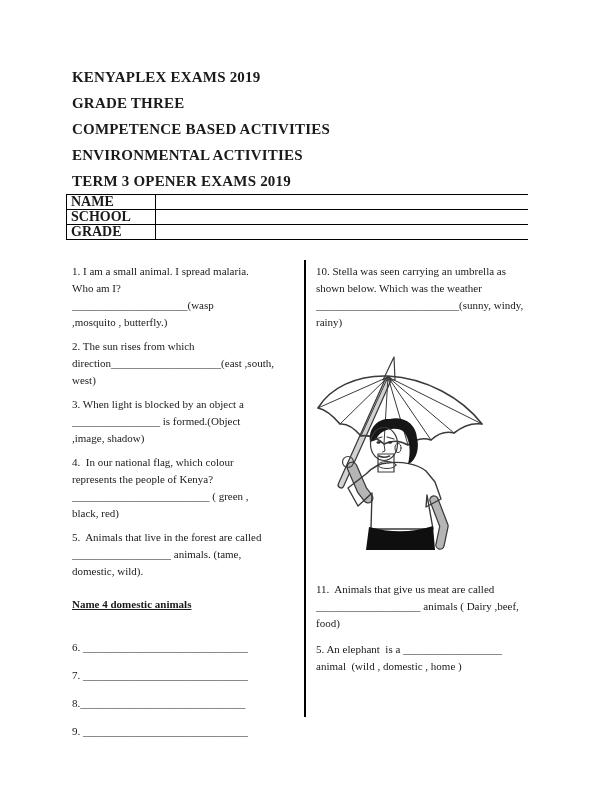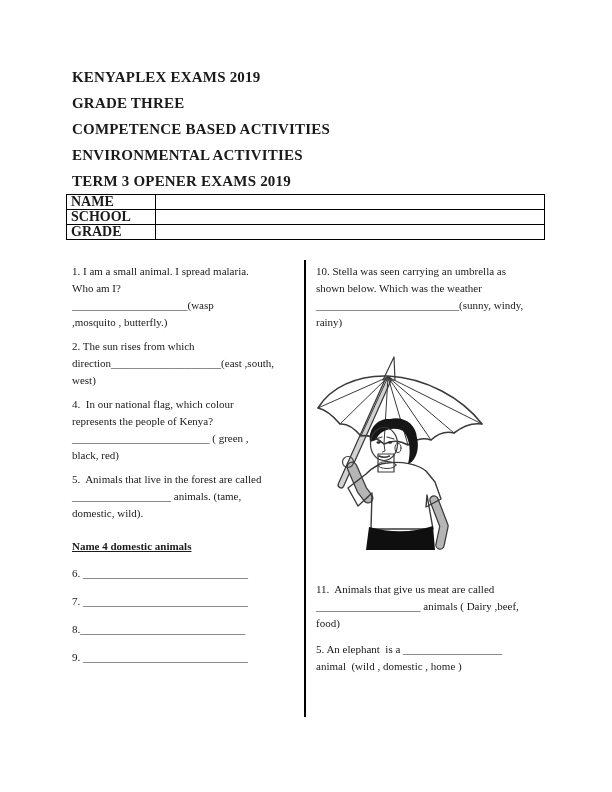--- a/index.html
+++ b/index.html
@@ -1,34 +1,34 @@
 <!DOCTYPE html>
 <html><head>
 <meta charset="utf-8">
 <style>
   html,body{margin:0;padding:0;background:#ffffff;}
   .page{
     position:relative;width:528px;height:792px;background:#ffffff;overflow:hidden;
-    font-family:"Liberation Serif","DejaVu Serif",serif;color:#1a1a1a;padding-left:47px;
+    font-family:"Liberation Serif","DejaVu Serif",serif;color:#1a1a1a;
   }
   
   .exam-header{position:absolute;left:72px;top:64px;font-weight:bold;font-size:15px;line-height:26px;letter-spacing:.2px;}
   
   .info-table{position:absolute;left:66px;top:194px;width:479px;border-collapse:collapse;}
   .info-table td{border:1.6px solid #000;height:14px;padding:0 0 0 4px;font-size:14px;line-height:14px;}
   .info-table td.lbl{width:84px;font-weight:bold;}
   
   .col-left{position:absolute;left:72px;top:263px;width:223px;}
   .divider{position:absolute;left:304px;top:260px;width:1.6px;height:457px;background:#000;}
   .qblock{font-size:11px;line-height:17px;margin:0 0 7px 0;}
   .qline{white-space:pre-wrap;}
   .q10{position:absolute;left:316px;top:263px;width:232px;}
   .q11{position:absolute;left:316px;top:581px;width:232px;}
   .q12{position:absolute;left:316px;top:641px;width:232px;}
-  .domestic-heading{font-weight:bold;text-decoration:underline;margin:0 0 10px 0;font-size:11px;line-height:17px;}
+  .domestic-heading{font-weight:bold;text-decoration:underline;margin:0 0 26px 0;font-size:11px;line-height:17px;}
   .numline{margin:0 0 11px 0;font-size:11px;line-height:17px;white-space:pre-wrap;}
   
   .illustration{position:absolute;left:314px;top:356px;width:180px;height:196px;}
   .ln{stroke:#3a3a3a;stroke-linejoin:round;stroke-linecap:round;fill:none;}
 </style>
 </head>
 <body>
 
 <div class="page">
 
@@ -63,20 +63,25 @@
     <div class="qblock">
       <div class="qline">1. I am a small animal. I spread malaria.</div>
       <div class="qline">Who am I?</div>
       <div class="qline">_____________________(wasp</div>
       <div class="qline">,mosquito , butterfly.)</div>
     </div>
     <div class="qblock">
       <div class="qline">2. The sun rises from which</div>
       <div class="qline">direction____________________(east ,south,</div>
       <div class="qline">west)</div>
+    </div>
+    <div class="qblock">
+      <div class="qline">3. When light is blocked by an object a</div>
+      <div class="qline">________________ is formed.(Object</div>
+      <div class="qline">,image, shadow)</div>
     </div>
     <div class="qblock">
       <div class="qline">4.  In our national flag, which colour</div>
       <div class="qline">represents the people of Kenya?</div>
       <div class="qline">_________________________ ( green ,</div>
       <div class="qline">black, red)</div>
     </div>
     <div class="qblock" style="margin-bottom:16px;">
       <div class="qline">5.  Animals that live in the forest are called</div>
       <div class="qline">__________________ animals. (tame,</div>

